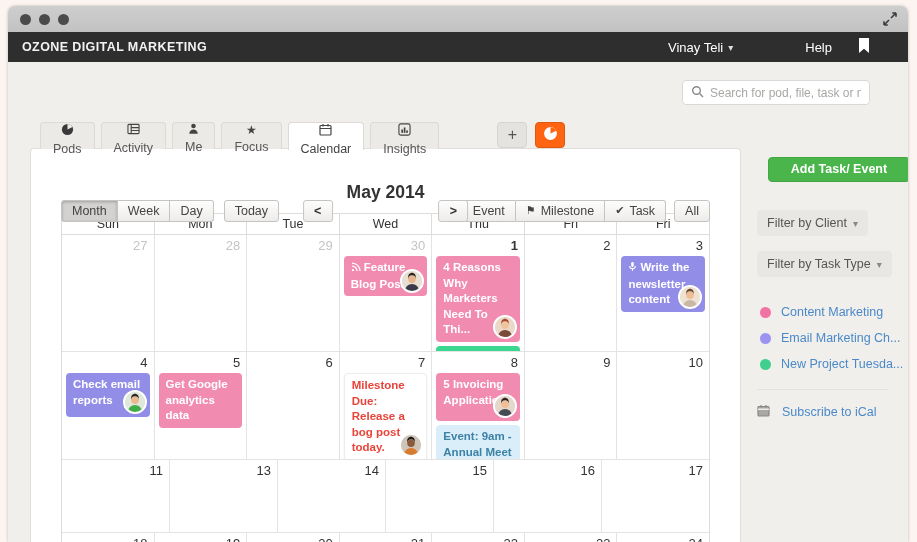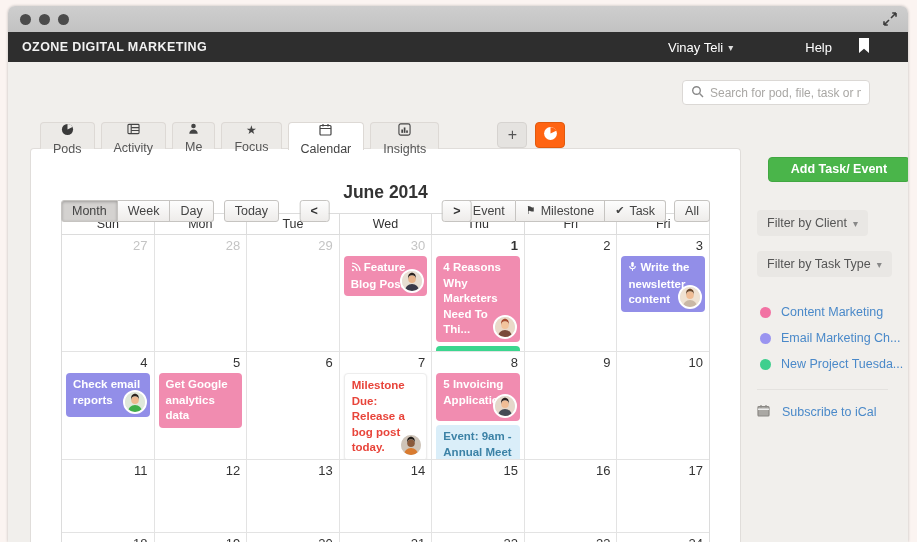--- a/index.html
+++ b/index.html
@@ -242,21 +242,21 @@
       <div class="toolbar">
         <div class="group">
           <button class="btn active">Month</button>
           <button class="btn">Week</button>
           <button class="btn">Day</button>
         </div>
         <button class="btn today-btn">Today</button>
 
         <div class="center-nav">
           <button class="btn nav-btn">&lt;</button>
-          <span class="month-title">June 2014</span>
+          <span class="month-title">May 2014</span>
           <button class="btn nav-btn">&gt;</button>
         </div>
 
         <div class="right-filters">
           <div class="group">
             <button class="btn">
               <span>
                 <svg width="13" height="11" viewBox="0 0 14 12" fill="#444">
                     <path d="M2.2 1.2l7.3 2.6H12a1 1 0 011 1v2.2a1 1 0 01-1 1H9.5l-7.3 2.6zM3 8.8h1.8l.9 2.6H4z"></path>
                   </svg>
@@ -420,23 +420,20 @@
           <div class="cell">
             <div class="date">10</div>
           </div>
         </div>
 
         <div class="week w3">
           <div class="cell">
               <div class="date">11</div>
             </div>
           <div class="cell">
-              <div class="date">12</div>
-            </div>
-          <div class="cell">
               <div class="date">13</div>
             </div>
           <div class="cell">
               <div class="date">14</div>
             </div>
           <div class="cell">
               <div class="date">15</div>
             </div>
           <div class="cell">
               <div class="date">16</div>

